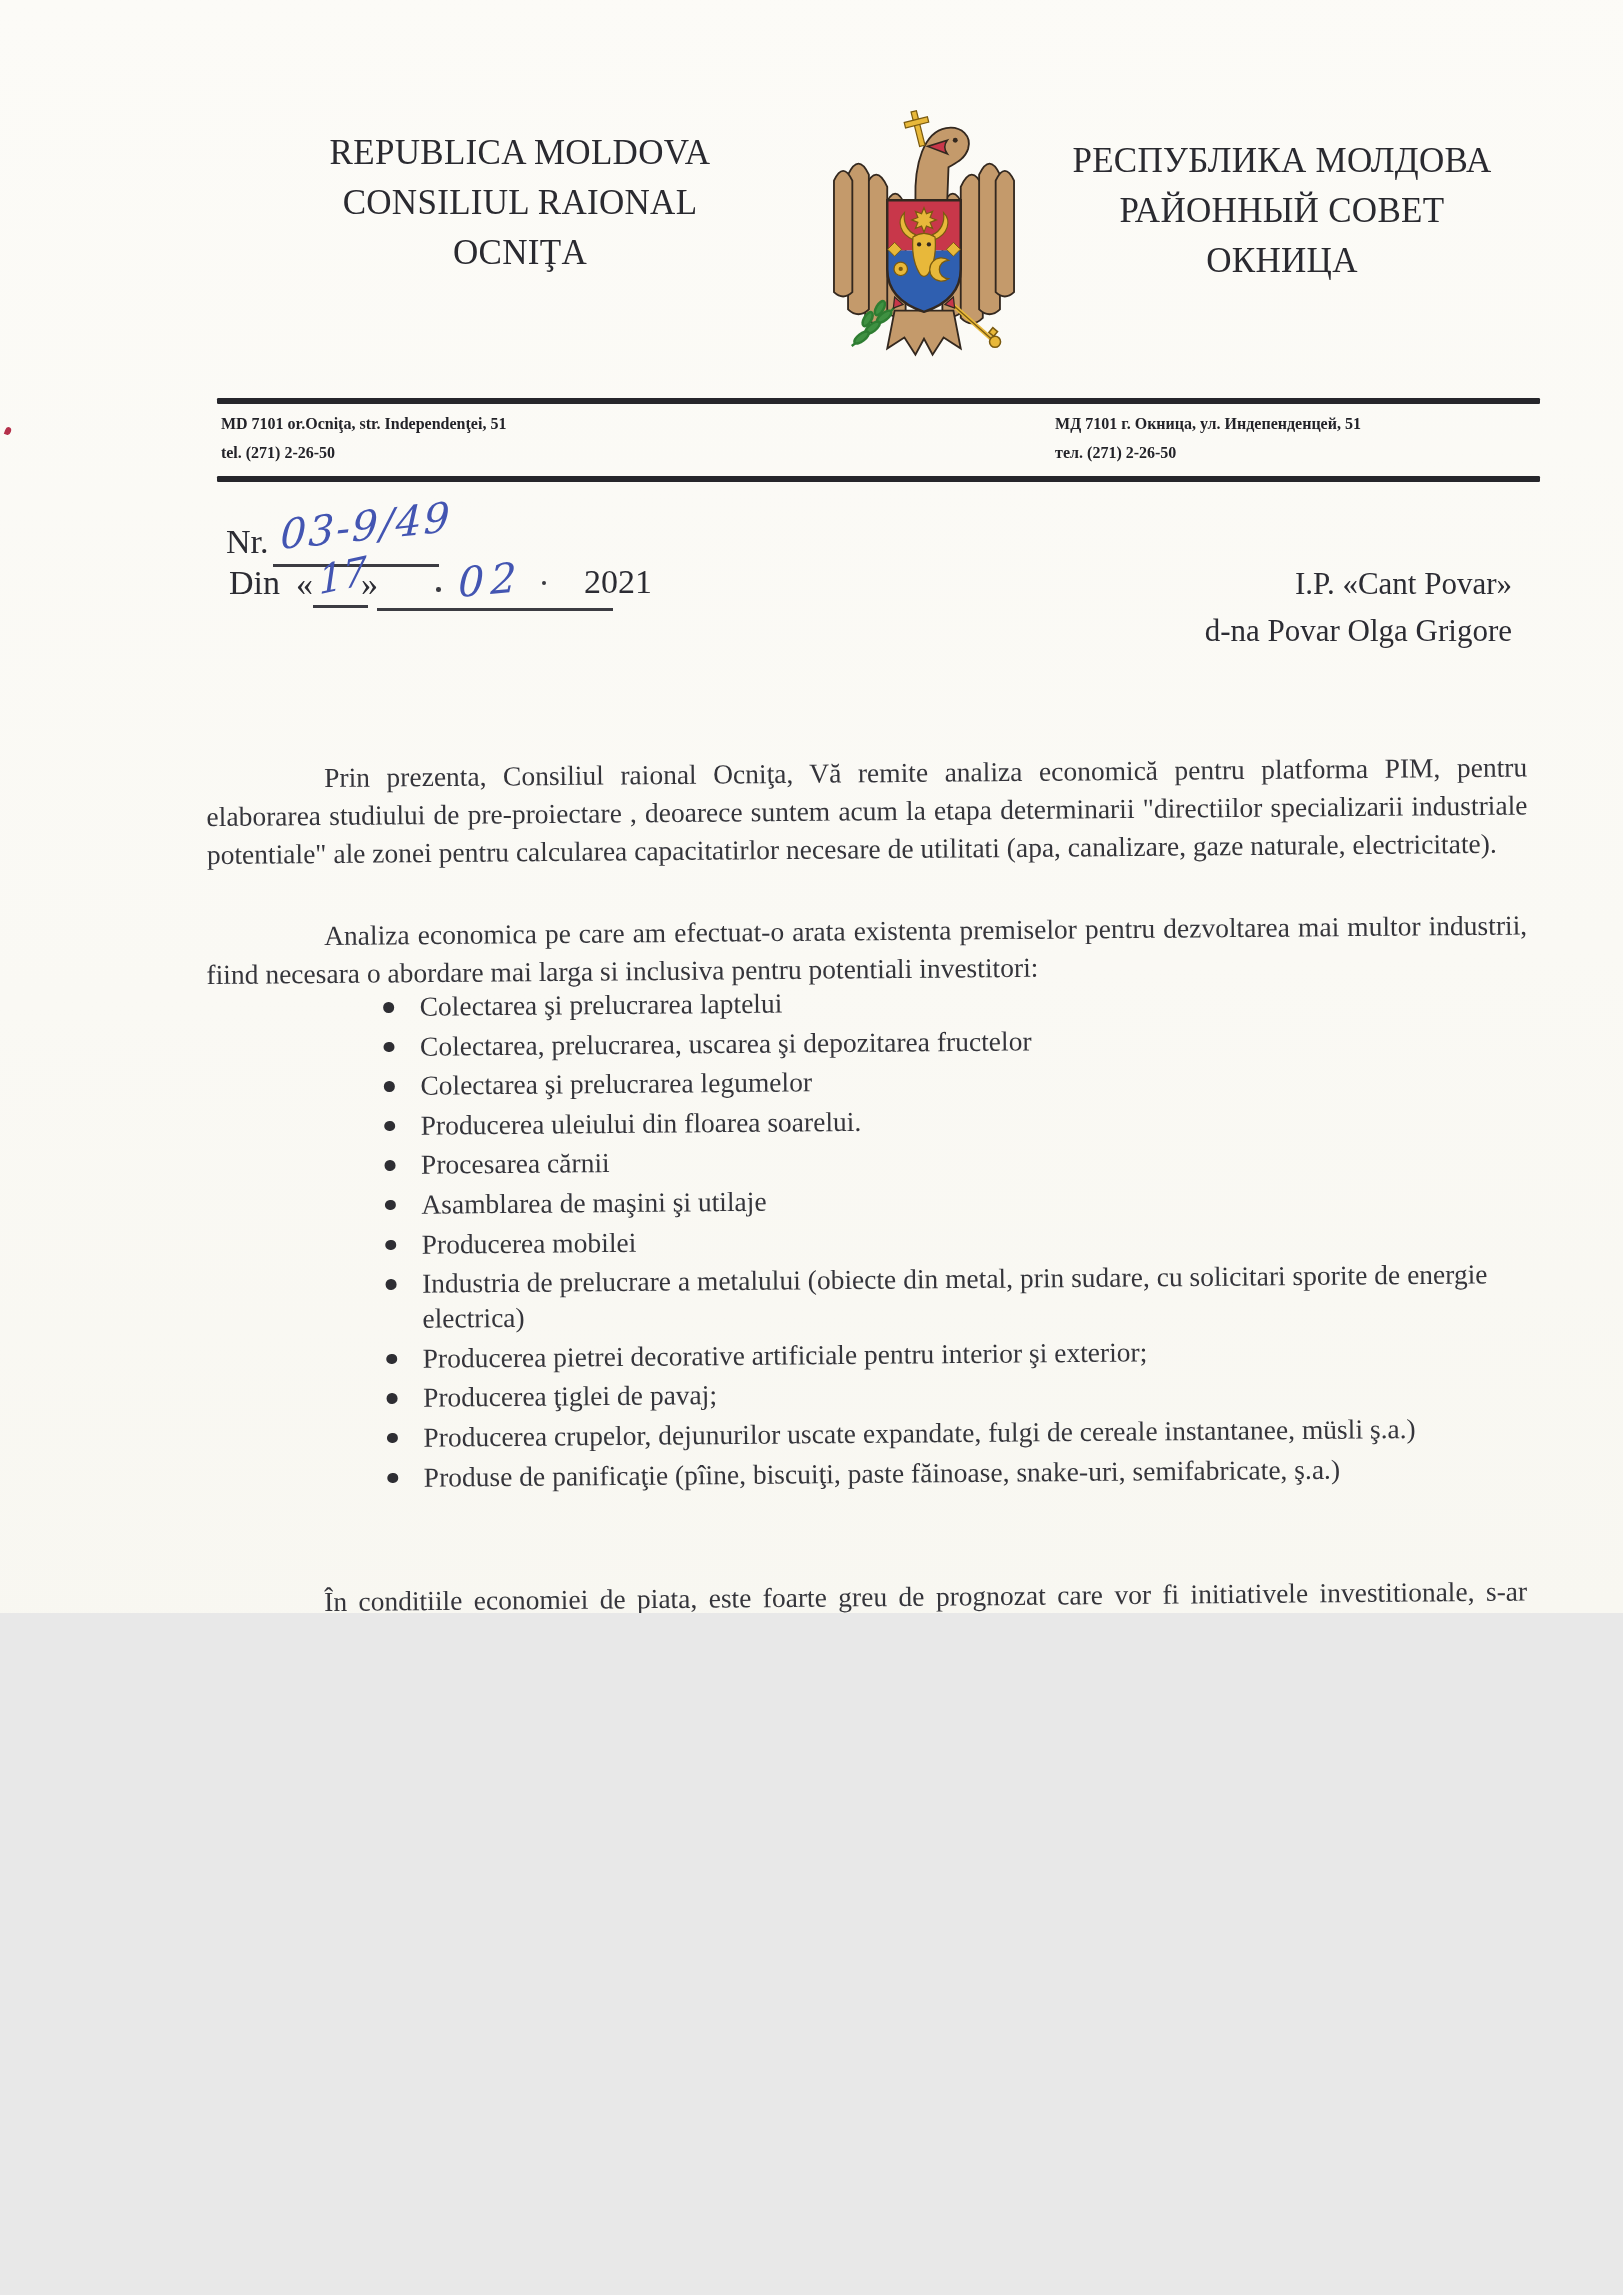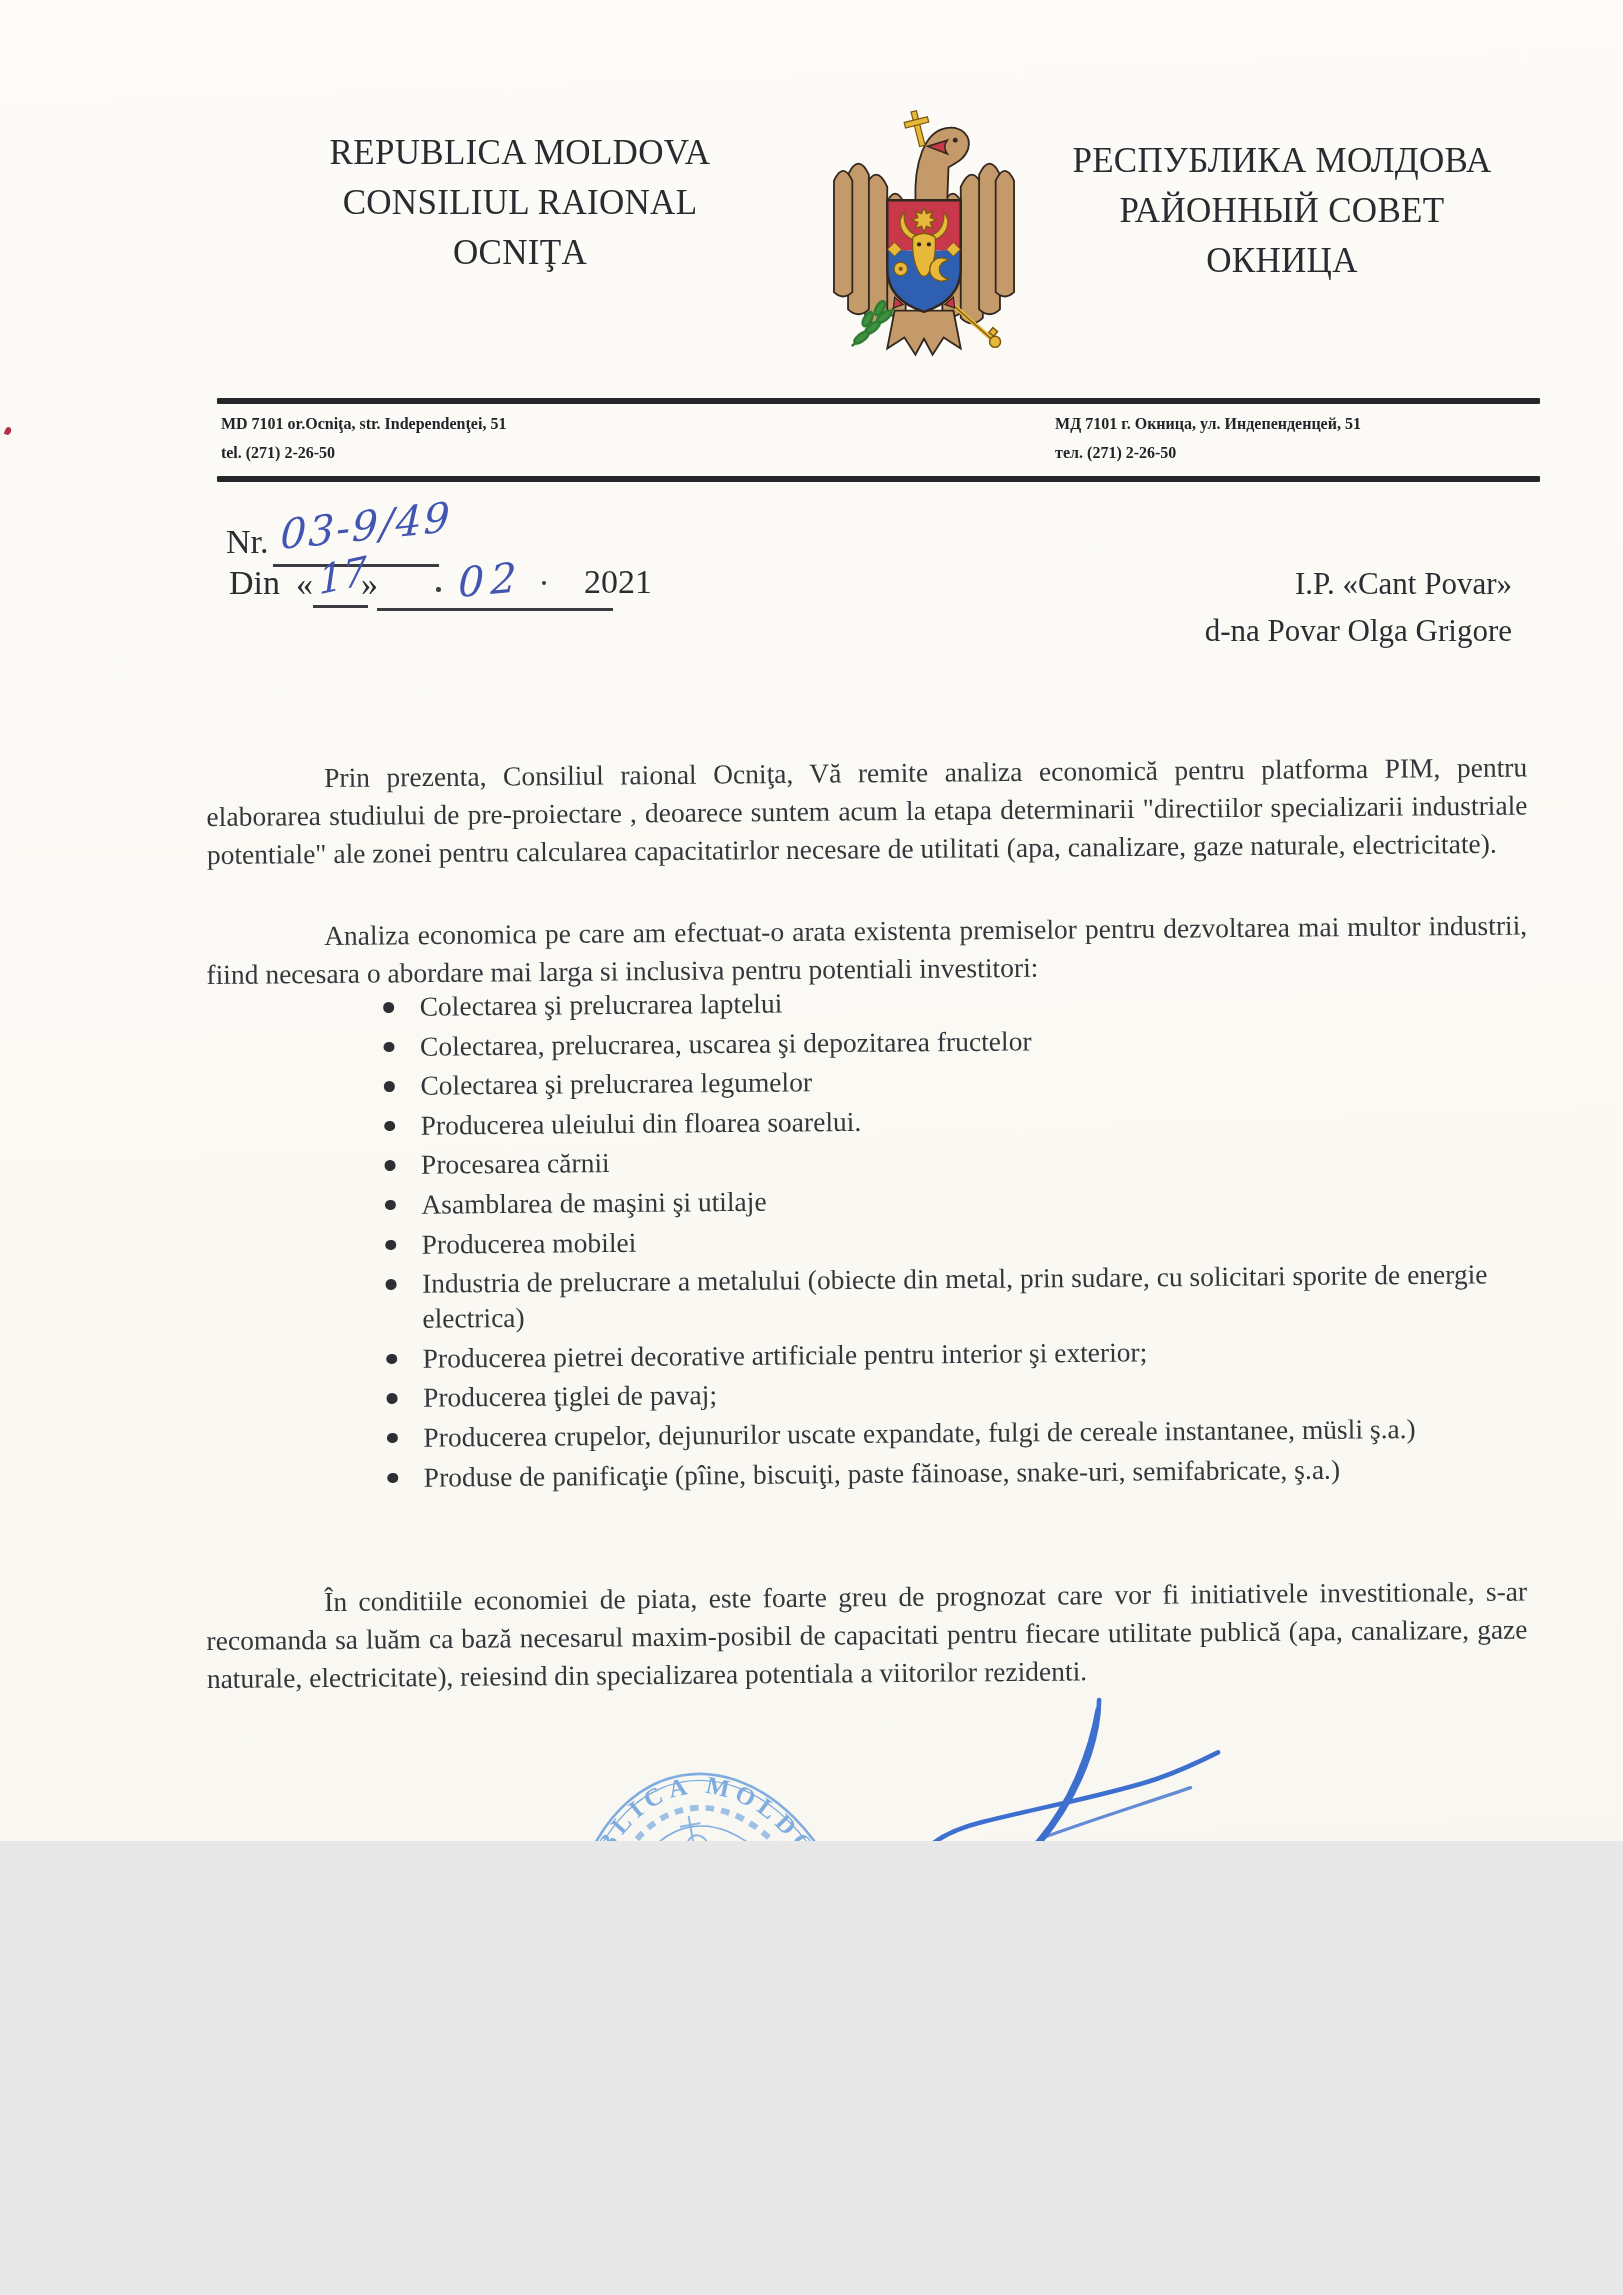--- a/index.html
+++ b/index.html
@@ -1,20 +1,20 @@
 <!DOCTYPE html>
 <html style="font-size:10.5px"><head>
 <meta charset="utf-8">
 <style>
   html,body{margin:0;padding:0;}
   body{background:#e8e8e8;}
   .page{
     position:relative;
     width:1623px;
-    height:1841px;
+    height:1613px;
     background:linear-gradient(178deg,#fcfbf7 0%, #faf9f4 60%, #f8f7f1 100%);
     font-family:"Liberation Serif", serif;
     color:#2e2e35;
     overflow:hidden;
   }
   .abs{position:absolute;}
   
   .hdr{ text-align:center; font-size:35px; line-height:50px; color:#2a2a30; letter-spacing:0.3px;}
   .hdr-left{left:288px; top:128px; width:464px;}
   .hdr-right{left:1040px; top:136px; width:484px;}

